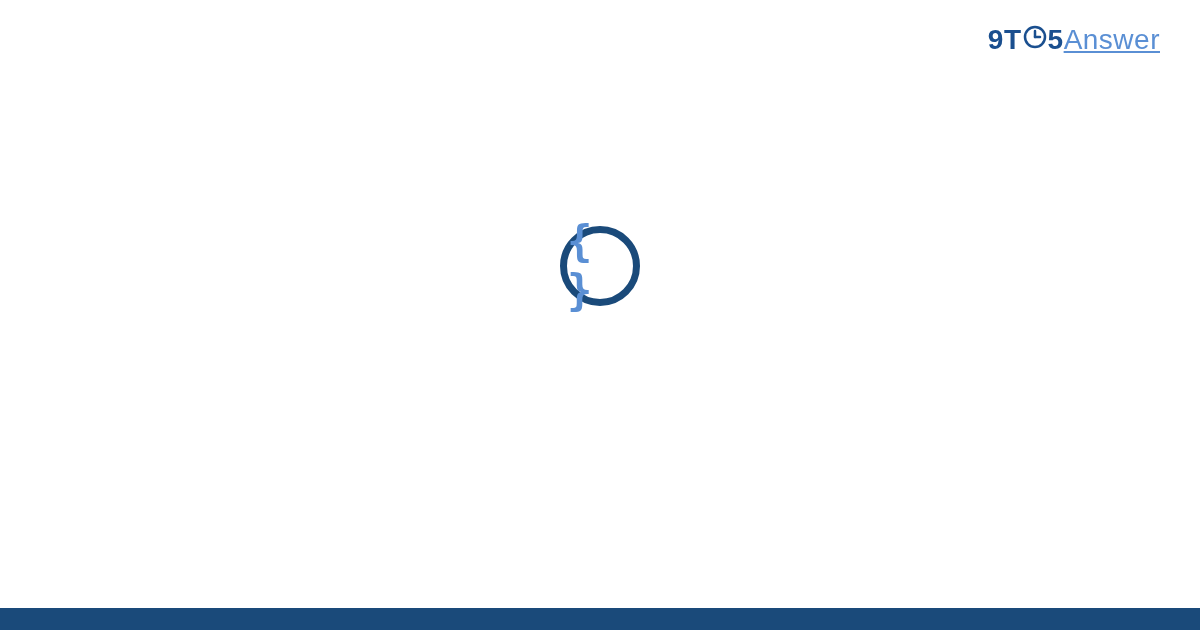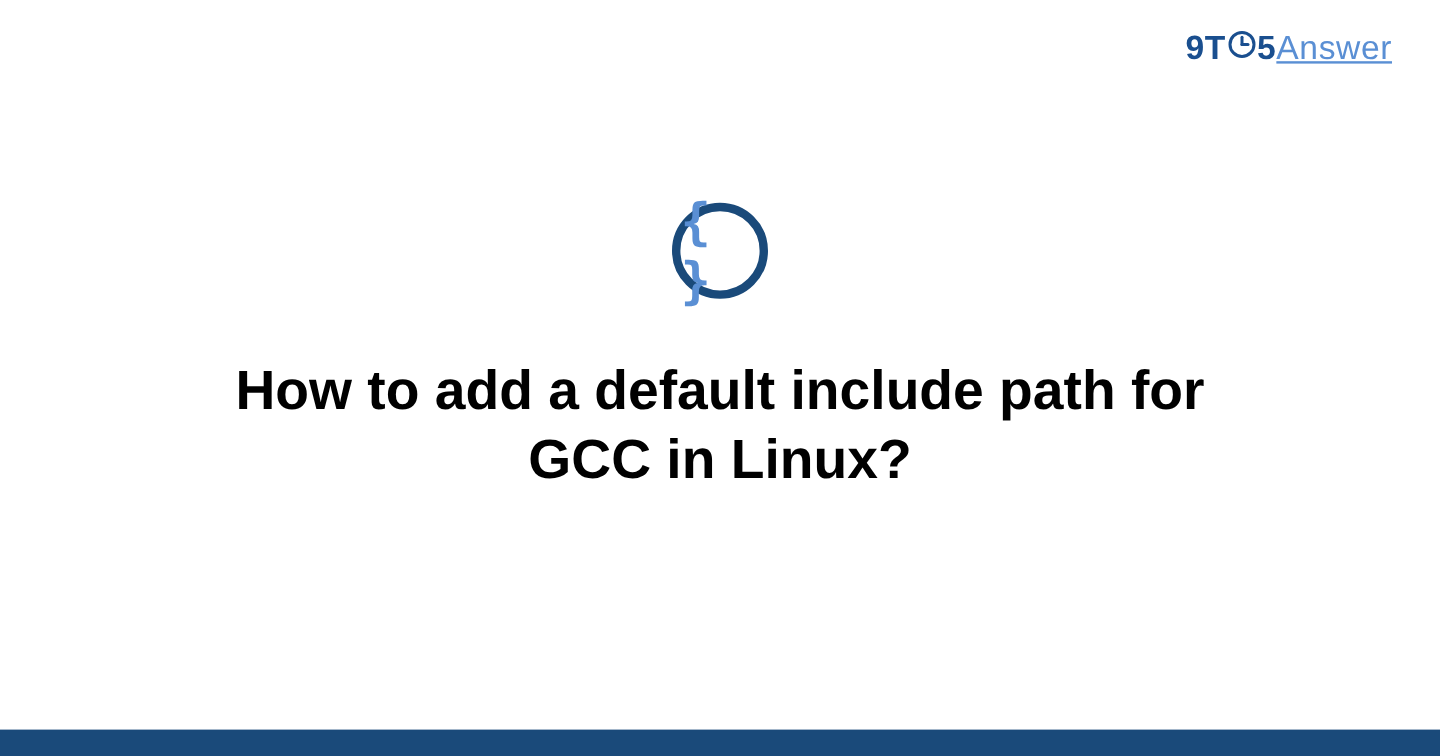--- a/index.html
+++ b/index.html
@@ -98,16 +98,15 @@
         <circle cx="12" cy="12" r="10" fill="none" stroke="#1a4f8f" stroke-width="2.5"></circle>
         <line x1="12" y1="12" x2="12" y2="6" stroke="#1a4f8f" stroke-width="2.5" stroke-linecap="round"></line>
         <line x1="12" y1="12" x2="17" y2="12" stroke="#1a4f8f" stroke-width="2.5" stroke-linecap="round"></line>
       </svg></span><span class="logo-5">5</span><span class="logo-answer">Answer</span>
 </div>
 
 <div class="content">
   <div class="icon-wrapper">
     <span class="braces">{ }</span>
   </div>
-  <h1 class="title">How to add a default include path for GCC in Linux?</h1>
 </div>
 
 <div class="footer-bar"></div>
 
 </body></html>

